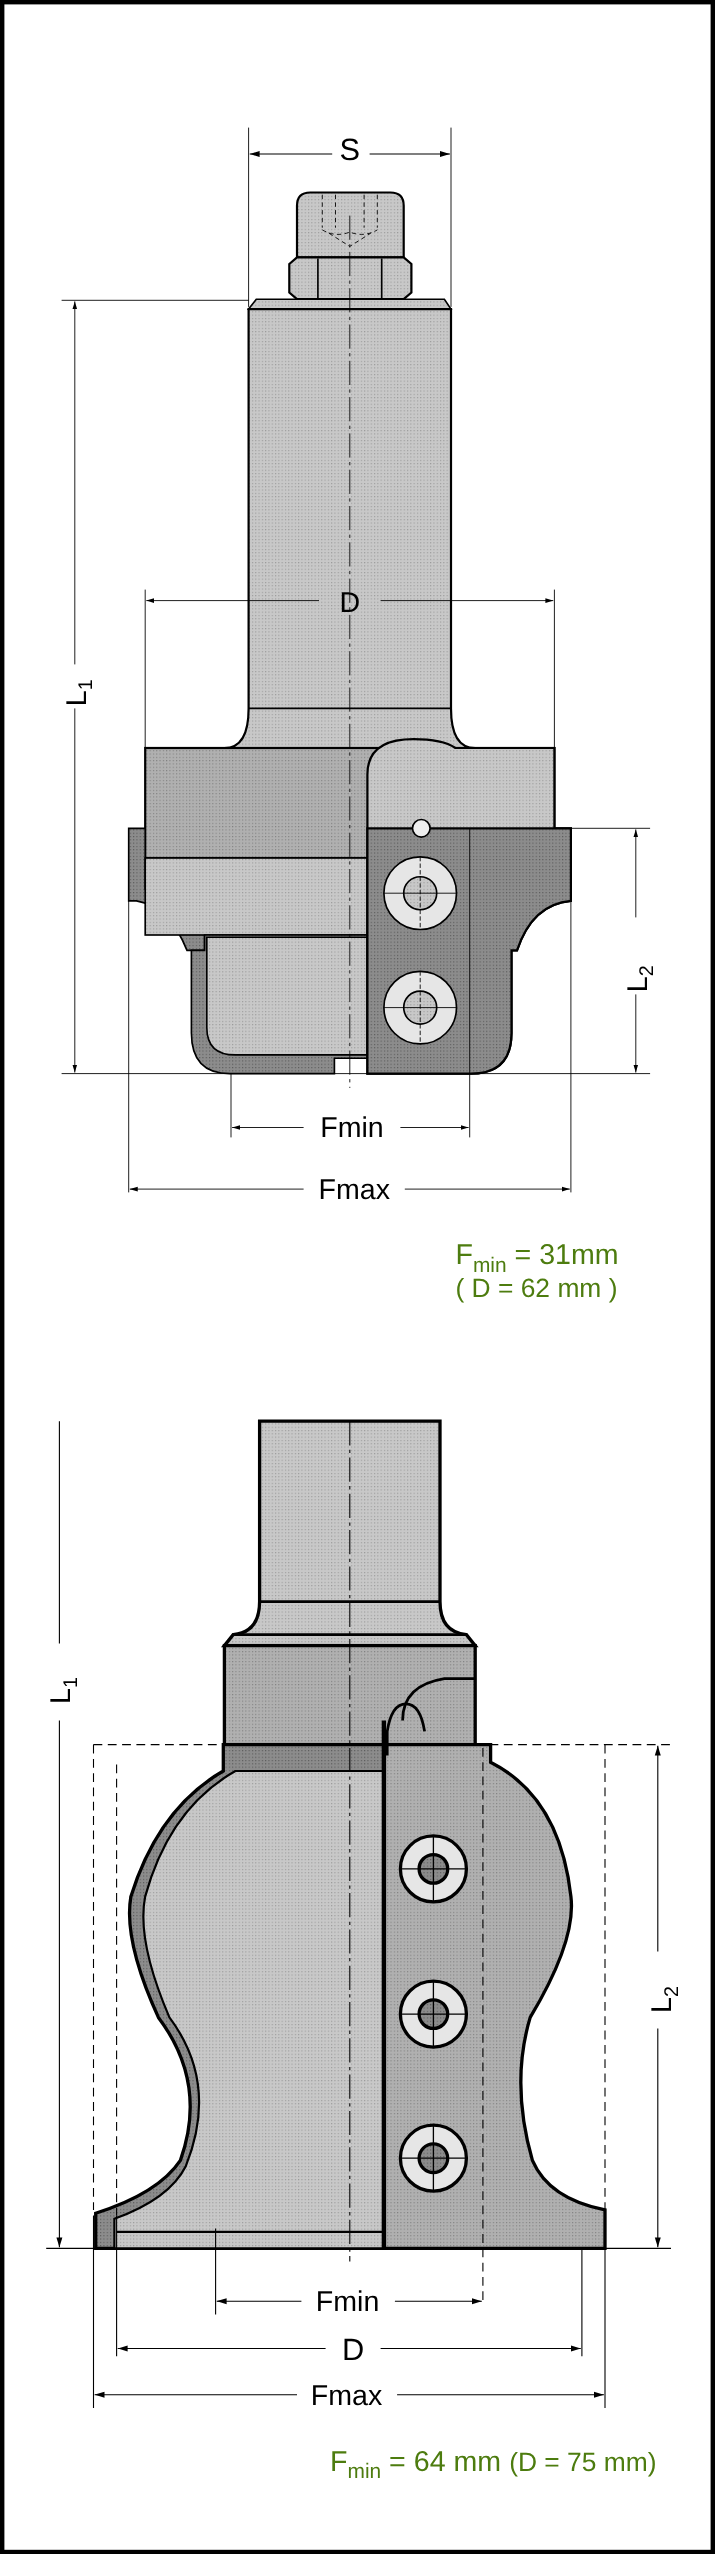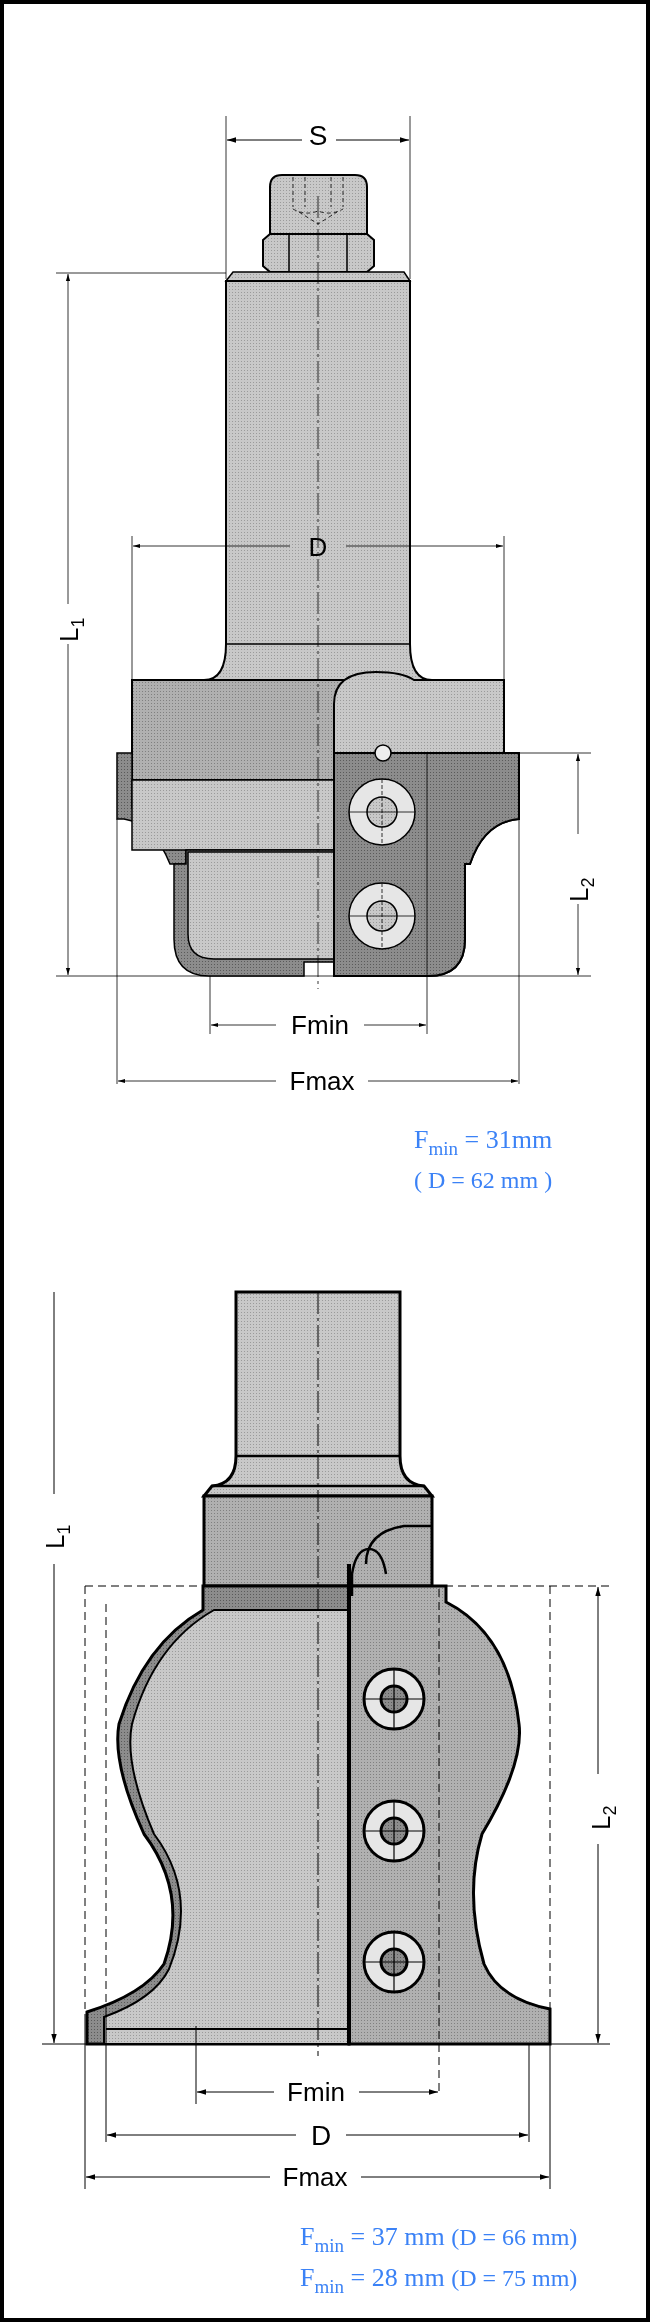--- a/index.html
+++ b/index.html
@@ -4,21 +4,21 @@
 <style>
   html, body { margin: 0; padding: 0; background: #ffffff; }
   body { width: 650px; height: 2322px; overflow: hidden; }
   #sheet {
     position: relative; width: 650px; height: 2322px;
     box-sizing: border-box; border: 4px solid #000; background: #fff;
   }
   svg#drawing { position: absolute; left: 0; top: 0; }
   .lbl { font-family: "Liberation Sans", sans-serif; fill: #000; }
   .note {
-    position: absolute; font-family: Liberation Serif, serif; color: #3b82f6;
+    position: absolute; font-family: Liberation Sans, sans-serif; color: #4d7c0f;
     line-height: 1;
   }
   .note .main { font-size: 26px; white-space: nowrap; }
   .note .sub { font-size: 19px; vertical-align: -7px; }
   .note .paren { font-size: 24px; white-space: nowrap; }
 </style>
 </head>
 <body>
 
 <div id="sheet">
@@ -221,20 +221,19 @@
   <text class="lbl" x="316" y="1030" font-size="26" text-anchor="middle">Fmin</text>
   <text class="lbl" x="318" y="1086" font-size="26" text-anchor="middle">Fmax</text>
 
   <text class="lbl" x="312" y="2097" font-size="26" text-anchor="middle">Fmin</text>
   <text class="lbl" x="317" y="2141" font-size="28" text-anchor="middle">D</text>
   <text class="lbl" x="311" y="2182" font-size="26" text-anchor="middle">Fmax</text>
 </svg>
 
 <div class="note" style="left:410px; top:1123px;">
   <div class="main"><span>F</span><span class="sub">min</span><span> =  31mm</span></div>
-  <div class="paren" style="margin-top:10px;">( D = 62 mm )</div>
+  <div class="paren" style="margin-top:0;">( D = 62 mm )</div>
 </div>
 
 <div class="note" style="left:296px; top:2220px;">
-  <div class="main" style="margin-bottom:10px;"><span>F</span><span class="sub">min</span><span> = 37 mm </span><span style="font-size:24px">(D = 66 mm)</span></div>
-  <div class="main"><span>F</span><span class="sub">min</span><span> = 28 mm </span><span style="font-size:24px">(D = 75 mm)</span></div>
+  <div class="main"><span>F</span><span class="sub">min</span><span> = 64 mm </span><span style="font-size:24px">(D = 75 mm)</span></div>
 </div>
 </div>
 
 </body></html>

